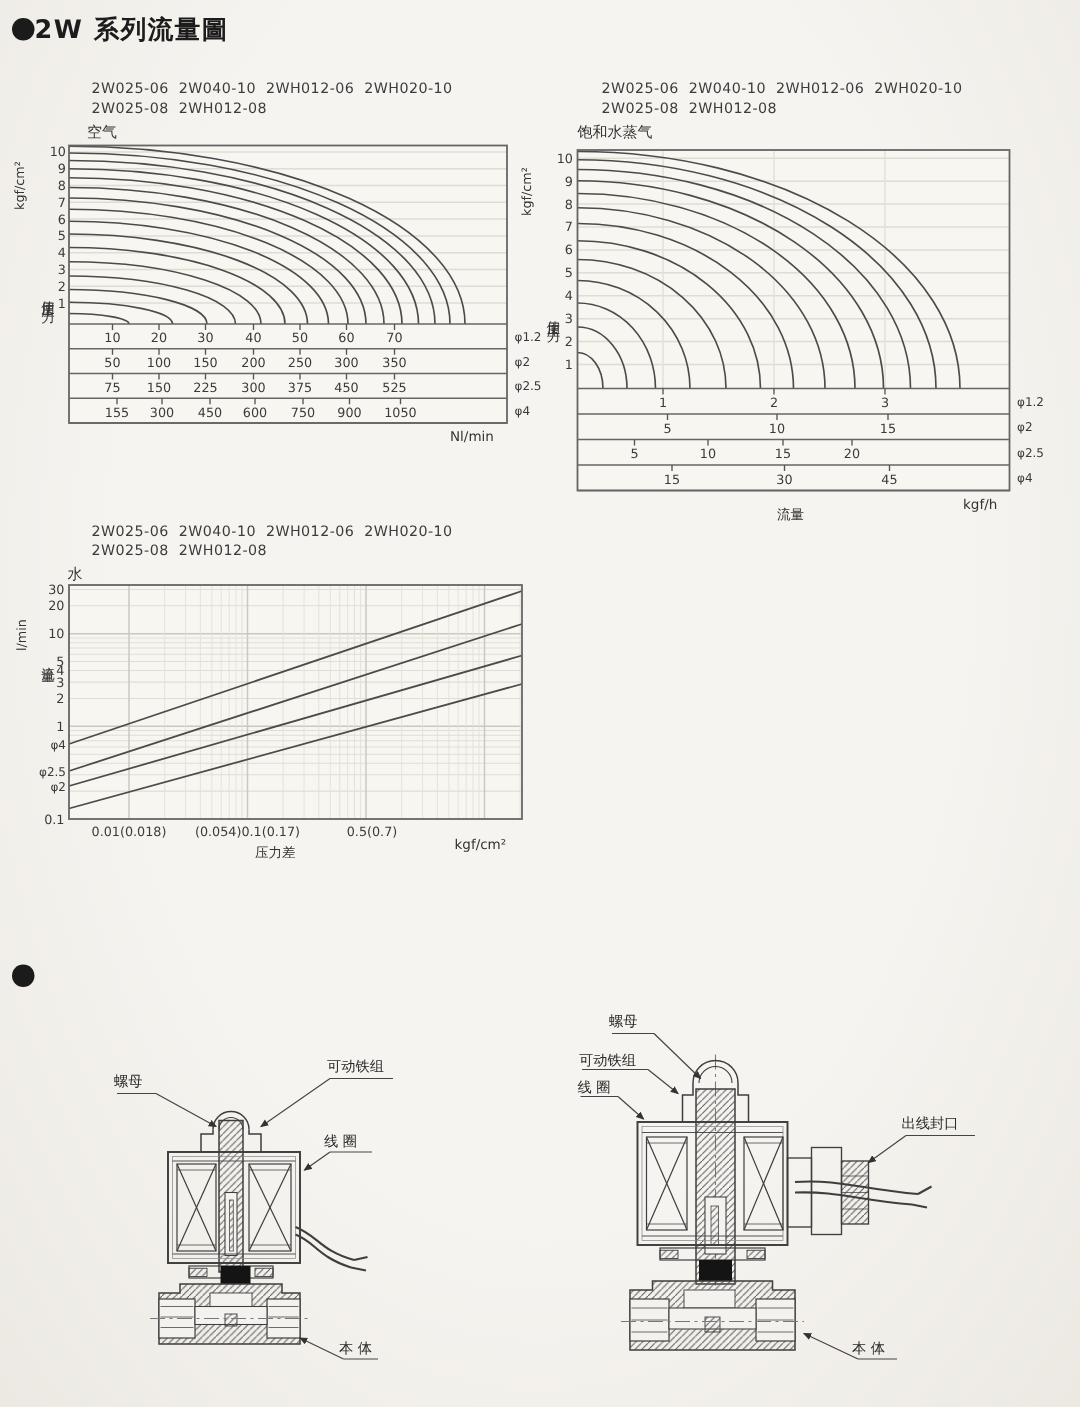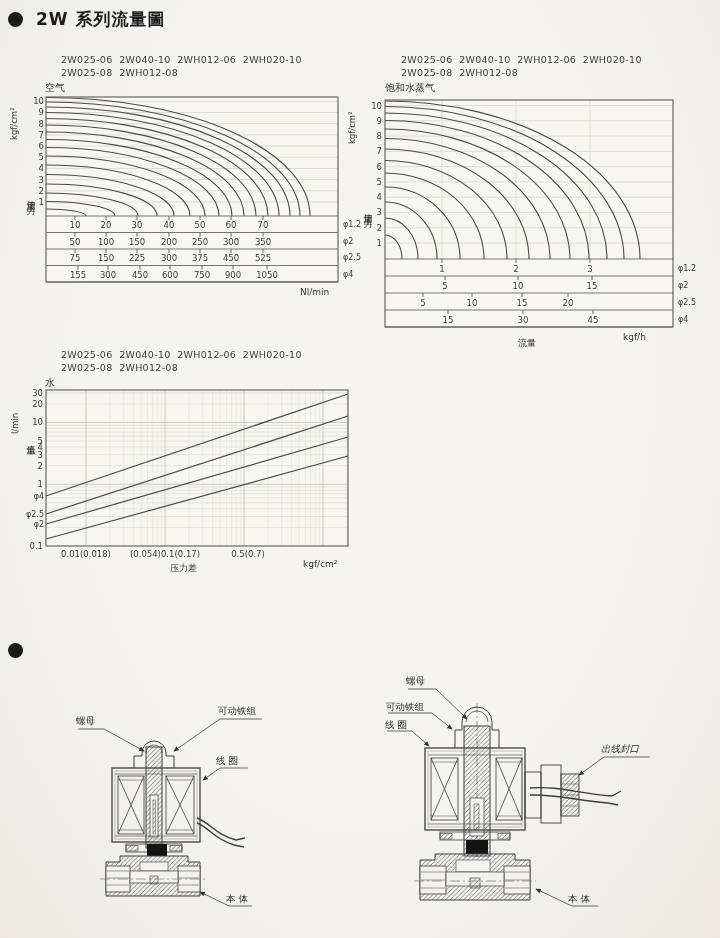--- a/index.html
+++ b/index.html
@@ -1,19 +1,19 @@
 <!DOCTYPE html>
 <html><head>
 <meta charset="utf-8">
 <style>
   html,body{margin:0;padding:0;}
   .page{position:relative;width:720px;height:938px;overflow:hidden;
     background:radial-gradient(ellipse at 50% 40%, #f6f4f0 55%, #ece9e3 100%);
     font-family:"DejaVu Sans","Liberation Sans",sans-serif;color:#2e2e2e;}
-  .sec-title{position:absolute;display:flex;align-items:center;gap:13px;
+  .sec-title{position:absolute;display:flex;align-items:center;gap:0;
     font-size:17px;font-weight:bold;color:#1c1c1c;letter-spacing:1px;}
   .bullet{width:15px;height:15px;border-radius:50%;background:#1b1b1b;flex:0 0 auto;}
   .models{position:absolute;font-size:9.5px;color:#3c3c3c;white-space:pre;letter-spacing:.3px;margin-left:16px;}
   .medium{position:absolute;font-size:10px;color:#333;}
   .unit{position:absolute;font-size:9px;color:#333;}
   .rot{position:absolute;transform:rotate(-90deg);transform-origin:0 100%;font-size:8.5px;color:#333;white-space:nowrap;}
   .vcjk{position:absolute;writing-mode:vertical-rl;text-orientation:upright;font-size:9px;color:#333;letter-spacing:2px;}
   .dlabel{position:absolute;font-size:9.5px;color:#2a2a2a;white-space:pre;}
   svg{position:absolute;left:0;top:0;}
   svg text{font-family:"DejaVu Sans","Liberation Sans",sans-serif;fill:#3a3a3a;}
@@ -436,32 +436,32 @@
     </g>
   </svg>
 
   <div class="sec-title" style="left:8px;top:8px;">
     <span class="bullet"></span>
     <span>2W 系列流量圖</span>
   </div>
 
   <div class="models" style="left:45px;top:54px;">2W025-06  2W040-10  2WH012-06  2WH020-10</div>
   <div class="models" style="left:45px;top:67px;">2W025-08  2WH012-08</div>
-  <div class="medium" style="left:45px;top:81px;text-align:right;">空气</div>
+  <div class="medium" style="left:58px;top:81px;text-align:right;">空气</div>
   <div class="rot" style="left:19px;top:130px;">kgf/cm²</div>
   <div class="vcjk" style="left:24px;top:193px;">使用压力</div>
   <div class="unit" style="left:300px;top:287px;">Nl/min</div>
 
   <div class="models" style="left:385px;top:54px;">2W025-06  2W040-10  2WH012-06  2WH020-10</div>
   <div class="models" style="left:385px;top:67px;">2W025-08  2WH012-08</div>
   <div class="medium" style="left:385px;top:81px;text-align:center;">饱和水蒸气</div>
   <div class="rot" style="left:357px;top:134px;">kgf/cm²</div>
   <div class="vcjk" style="left:361px;top:206px;">使用压力</div>
   <div class="unit" style="left:518px;top:337px;">流量</div>
-  <div class="unit" style="left:623px;top:332px;">kgf/h</div>
+  <div class="unit" style="left:642px;top:332px;">kgf/h</div>
 
   <div class="models" style="left:45px;top:349px;">2W025-06  2W040-10  2WH012-06  2WH020-10</div>
   <div class="models" style="left:45px;top:362px;">2W025-08  2WH012-08</div>
   <div class="medium" style="left:45px;top:376px;">水</div>
   <div class="rot" style="left:20px;top:424px;">l/min</div>
   <div class="vcjk" style="left:24px;top:437px;">流量</div>
   <div class="unit" style="left:170px;top:562px;">压力差</div>
   <div class="unit" style="left:303px;top:559px;">kgf/cm²</div>
 
   <div class="sec-title" style="left:8px;top:643px;">
@@ -469,15 +469,15 @@
   </div>
 
   <div class="dlabel" style="left:76px;top:715px;">螺母</div>
   <div class="dlabel" style="left:218px;top:705px;">可动铁组</div>
   <div class="dlabel" style="left:216px;top:755px;">线 圈</div>
   <div class="dlabel" style="left:226px;top:893px;">本 体</div>
 
   <div class="dlabel" style="left:406px;top:675px;">螺母</div>
   <div class="dlabel" style="left:386px;top:701px;">可动铁组</div>
   <div class="dlabel" style="left:385px;top:719px;">线 圈</div>
-  <div class="dlabel" style="left:601px;top:743px;font-style:italic;">出线封口</div>
+  <div class="dlabel" style="left:601px;top:743px;">出线封口</div>
   <div class="dlabel" style="left:568px;top:893px;">本 体</div>
 </div>
 
 </body></html>

